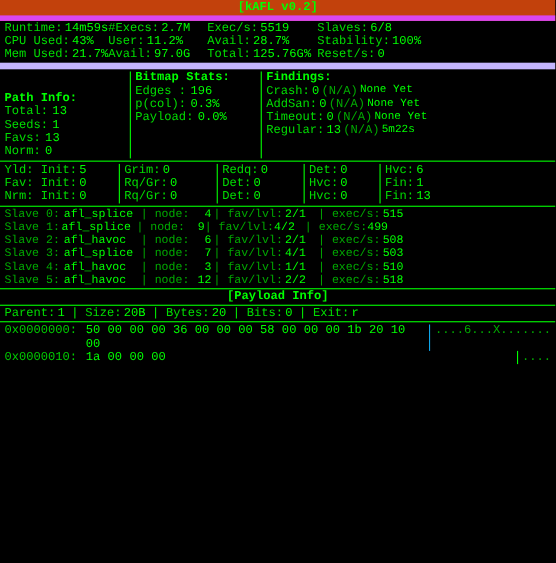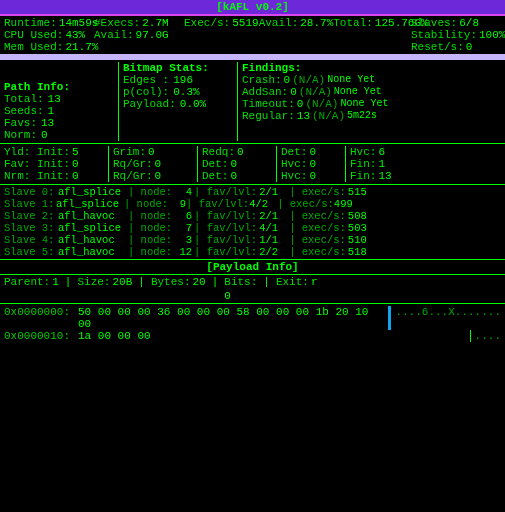--- a/index.html
+++ b/index.html
@@ -13,25 +13,25 @@
       overflow: hidden;
     }
     .screen {
       width: 505px;
       height: 512px;
       background: #000;
       display: flex;
       flex-direction: column;
     }
     .title-bar {
-      background: #6d28d9;
+      background: #c2410c;
       color: #00ff00;
       text-align: center;
       padding: 1px 0;
-      border-bottom: 2px solid #d946ef;
+      border-bottom: 5px solid #d946ef;
       font-weight: bold;
     }
     .row {
       display: flex;
       white-space: nowrap;
     }
     .lbl { color: #00dd00; }
     .val { color: #00ff00; }
     .note { color: #00ff00; font-size: 10px; }
     .dim { color: #00aa00; }
@@ -59,25 +59,29 @@
         <span class="lbl">Mem Used:</span>
         <span class="val" style="margin-left:2px;">21.7%</span>
       </div>
     </div>
     <div style="display:flex;flex-direction:column;min-width:90px;">
       <div class="row">
         <span class="lbl">#Execs:</span>
         <span class="val" style="margin-left:2px;">2.7M</span>
       </div>
       <div class="row">
+        <span class="lbl">User:</span>
+        <span class="val" style="margin-left:2px;">11.2%</span>
+      </div>
+      <div class="row">
         <span class="lbl">Avail:</span>
         <span class="val" style="margin-left:2px;">97.0G</span>
       </div>
     </div>
-    <div style="display:flex;min-width:100px;">
+    <div style="display:flex;flex-direction:column;min-width:100px;">
       <div class="row">
         <span class="lbl">Exec/s:</span>
         <span class="val" style="margin-left:2px;">5519</span>
       </div>
       <div class="row">
         <span class="lbl">Avail:</span>
         <span class="val" style="margin-left:2px;">28.7%</span>
       </div>
       <div class="row">
         <span class="lbl">Total:</span>
@@ -326,37 +330,37 @@
     <div style="display:flex;gap:2px;">
       <span class="lbl">Size:</span>
       <span class="val">20B</span>
     </div>
     <span>|</span>
     <div style="display:flex;gap:2px;">
       <span class="lbl">Bytes:</span>
       <span class="val">20</span>
     </div>
     <span>|</span>
-    <div style="display:flex;gap:2px;flex-direction:column;">
+    <div style="display:flex;gap:2px;">
       <span class="lbl">Bits:</span>
       <span class="val">0</span>
     </div>
     <span>|</span>
     <div style="display:flex;gap:2px;">
       <span class="lbl">Exit:</span>
       <span class="val">r</span>
     </div>
   </div>
 
   <div style="padding:2px 4px;flex:1;overflow:hidden;">
 
   <div style="display: flex; gap: 8px;">
       <span style="color:#00cc00;">0x0000000:</span>
       <span style="color:#00ff00;flex:1;">50 00 00 00 36 00 00 00 58 00 00 00 1b 20 10 00</span>
-      <span style="color:#00aa00;border-left:3px solid #0ea5e9;padding-left:4px;">....6...X.......</span>
+      <span style="color:#00aa00;border-left:1px solid #0ea5e9;padding-left:4px;">....6...X.......</span>
     </div>
       <div style="display: flex; gap: 8px; justify-content: space-between;">
       <span style="color:#00cc00;">0x0000010:</span>
       <span style="color:#00ff00;flex:1;">1a 00 00 00</span>
       <span style="color:#00aa00;border-left:1px solid #00ff00;padding-left:4px;">....</span>
     </div>
     </div>
 
 </div>
 

